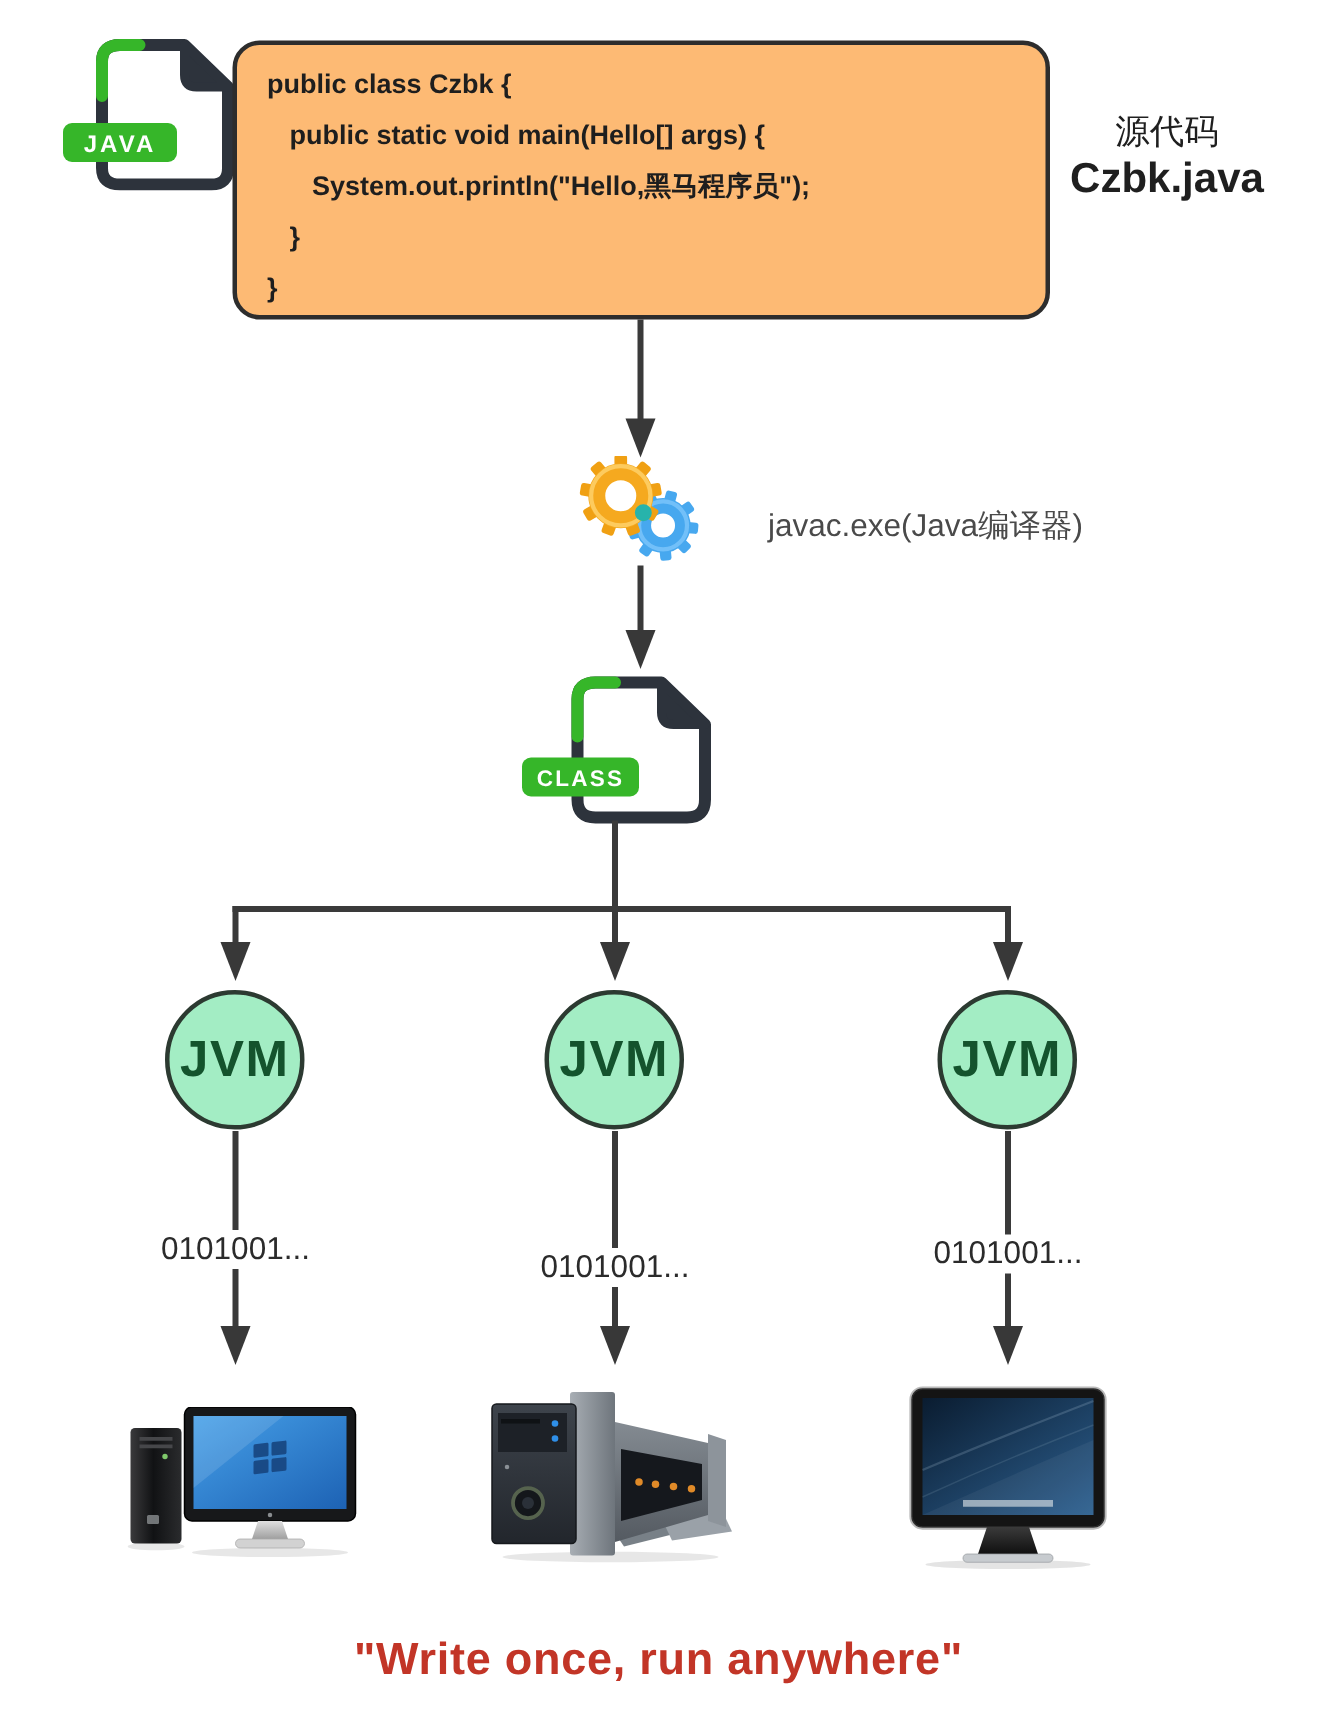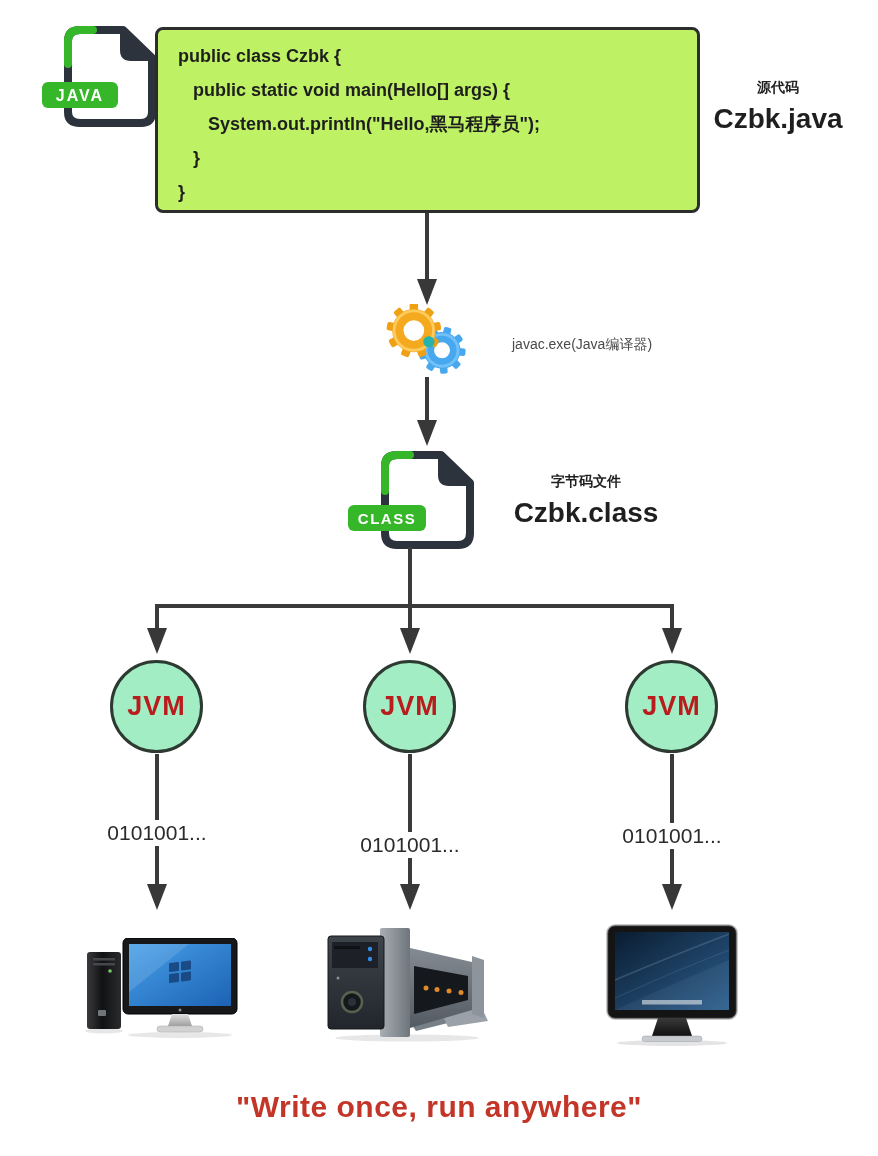--- a/index.html
+++ b/index.html
@@ -2,29 +2,29 @@
 <html><head>
 <meta charset="utf-8">
 <style>
   html,body{margin:0;padding:0;background:#fff;}
   body{width:878px;height:1156px;position:relative;font-family:"Liberation Sans","DejaVu Sans",sans-serif;}
   .canvas{position:relative;width:878px;height:1156px;background:#ffffff;overflow:hidden;}
   .abs{position:absolute;}
   .vline{position:absolute;width:4px;background:#3a3a3a;}
   .hline{position:absolute;height:4px;background:#3a3a3a;}
   .ah{position:absolute;width:0;height:0;border-left:10px solid transparent;border-right:10px solid transparent;border-top:26px solid #383838;}
-  .code-box{background:#bef264;border:3px solid #2d2d2d;border-radius:8px;box-sizing:border-box;padding:9px 0 0 20px;}
+  .code-box{background:#fdba74;border:3px solid #2d2d2d;border-radius:18px;box-sizing:border-box;padding:9px 0 0 20px;}
   .code-line{white-space:pre;font-weight:bold;font-size:18px;line-height:34px;color:#1e1e1e;}
   .side-label{text-align:center;color:#1f1f1f;}
-  .lbl-cn{font-size:14px;font-weight:bold;line-height:31px;}
+  .lbl-cn{font-size:23px;font-weight:normal;line-height:31px;}
   .lbl-file{font-size:28px;font-weight:bold;line-height:31px;}
-  .compiler-label{font-size:14px;color:#4a4a4a;}
+  .compiler-label{font-size:21px;color:#4a4a4a;}
   .jvm{width:87px;height:87px;border:3.5px solid #2c3a31;border-radius:50%;background:#a3edc4;
-       display:flex;align-items:center;justify-content:center;font-size:27px;font-weight:600;
-       color:#b91c1c;letter-spacing:1px;box-sizing:content-box;}
+       display:flex;align-items:center;justify-content:center;font-size:34px;font-weight:600;
+       color:#14532d;letter-spacing:1px;box-sizing:content-box;}
   .stream{width:120px;text-align:center;font-size:21px;color:#2b2b2b;background:#ffffff;line-height:26px;}
   .quote{text-align:center;font-size:30px;font-weight:bold;color:#c23527;letter-spacing:0.5px;}
   svg text{font-family:"Liberation Sans","DejaVu Sans",sans-serif;}
 </style>
 </head>
 <body>
 
 <div class="canvas">
 
   <svg class="abs" style="left:35px;top:12px" width="125" height="115" viewBox="0 0 125 115">
@@ -93,24 +93,20 @@
   <div class="ah" style="left:417px;top:420px"></div>
 
   <svg class="abs" style="left:338px;top:445px" width="140" height="106" viewBox="0 0 140 106">
     <path d="M59,10 H103 L132,38 V88 Q132,100 120,100 H59 Q47,100 47,88 V21 Q47,10 59,10 Z" fill="#ffffff" stroke="#2d333c" stroke-width="8" stroke-linejoin="round"></path>
     <path d="M103,10 L132,38 H111 Q103,38 103,30 Z" fill="#2d333c" stroke="#2d333c" stroke-width="6" stroke-linejoin="round"></path>
     <path d="M47,46 V21 Q47,10 59,10 H72" fill="none" stroke="#36b629" stroke-width="8" stroke-linecap="round"></path>
     <rect x="10" y="60" width="78" height="26" rx="6" fill="#36b629"></rect>
     <text x="49" y="79" text-anchor="middle" font-size="15" font-weight="bold" fill="#ffffff" letter-spacing="1.5">CLASS</text>
   </svg>
 
-  <div class="side-label abs" style="left:506px;top:466px;width:160px">
-    <div class="lbl-cn">字节码文件</div>
-    <div class="lbl-file">Czbk.class</div>
-  </div>
 
   <div class="vline" style="left:408px;top:547px;height:59px"></div>
   <div class="hline" style="left:155px;top:604px;width:519px"></div>
   <div class="vline" style="left:155px;top:604px;height:26px"></div>
   <div class="vline" style="left:408px;top:604px;height:26px"></div>
   <div class="vline" style="left:670px;top:604px;height:26px"></div>
   <div class="ah" style="left:147px;top:628px"></div>
   <div class="ah" style="left:400px;top:628px"></div>
   <div class="ah" style="left:662px;top:628px"></div>
 

